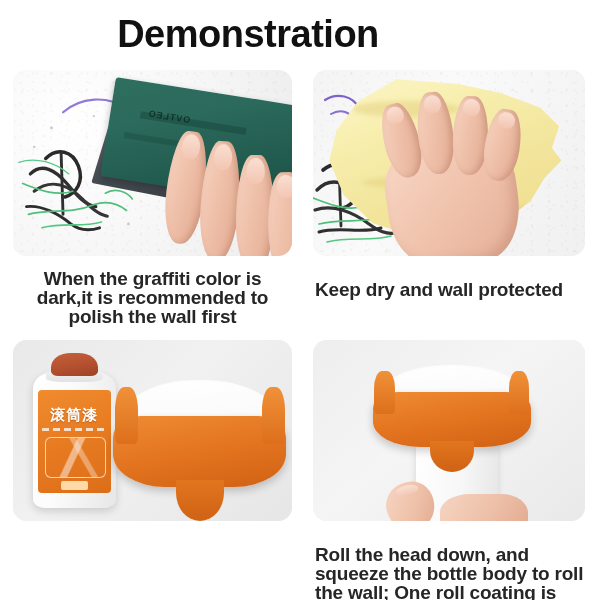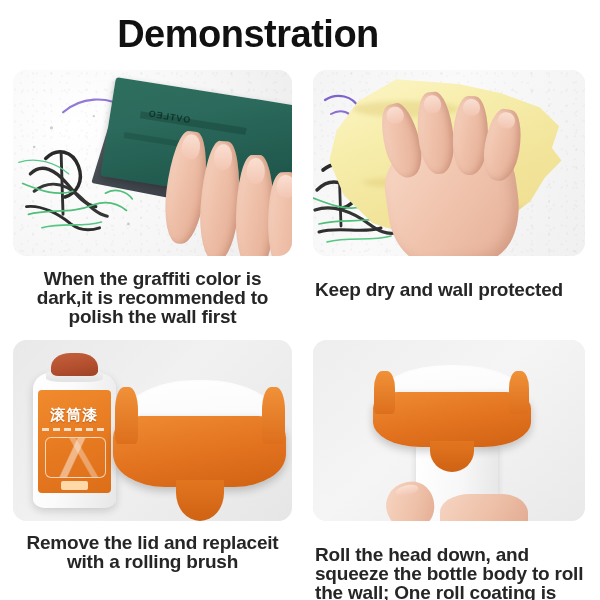--- a/index.html
+++ b/index.html
@@ -510,21 +510,20 @@
 
           <div class="roller3">
             <div class="roller-fabric"></div>
             <div class="roller-body"></div>
             <div class="roller-arm-l"></div>
             <div class="roller-arm-r"></div>
             <div class="roller-stem"></div>
           </div>
         </div>
 
-        <div class="caption center cap-r2l">Remove the lid and replaceit with a rolling brush</div>
       </div>
 
       <div class="cell right">
         <div class="photo r2">
           <div class="bg4"></div>
 
           <div class="bottle4"></div>
 
           <div class="roller4">
             <div class="roller-fabric"></div>

